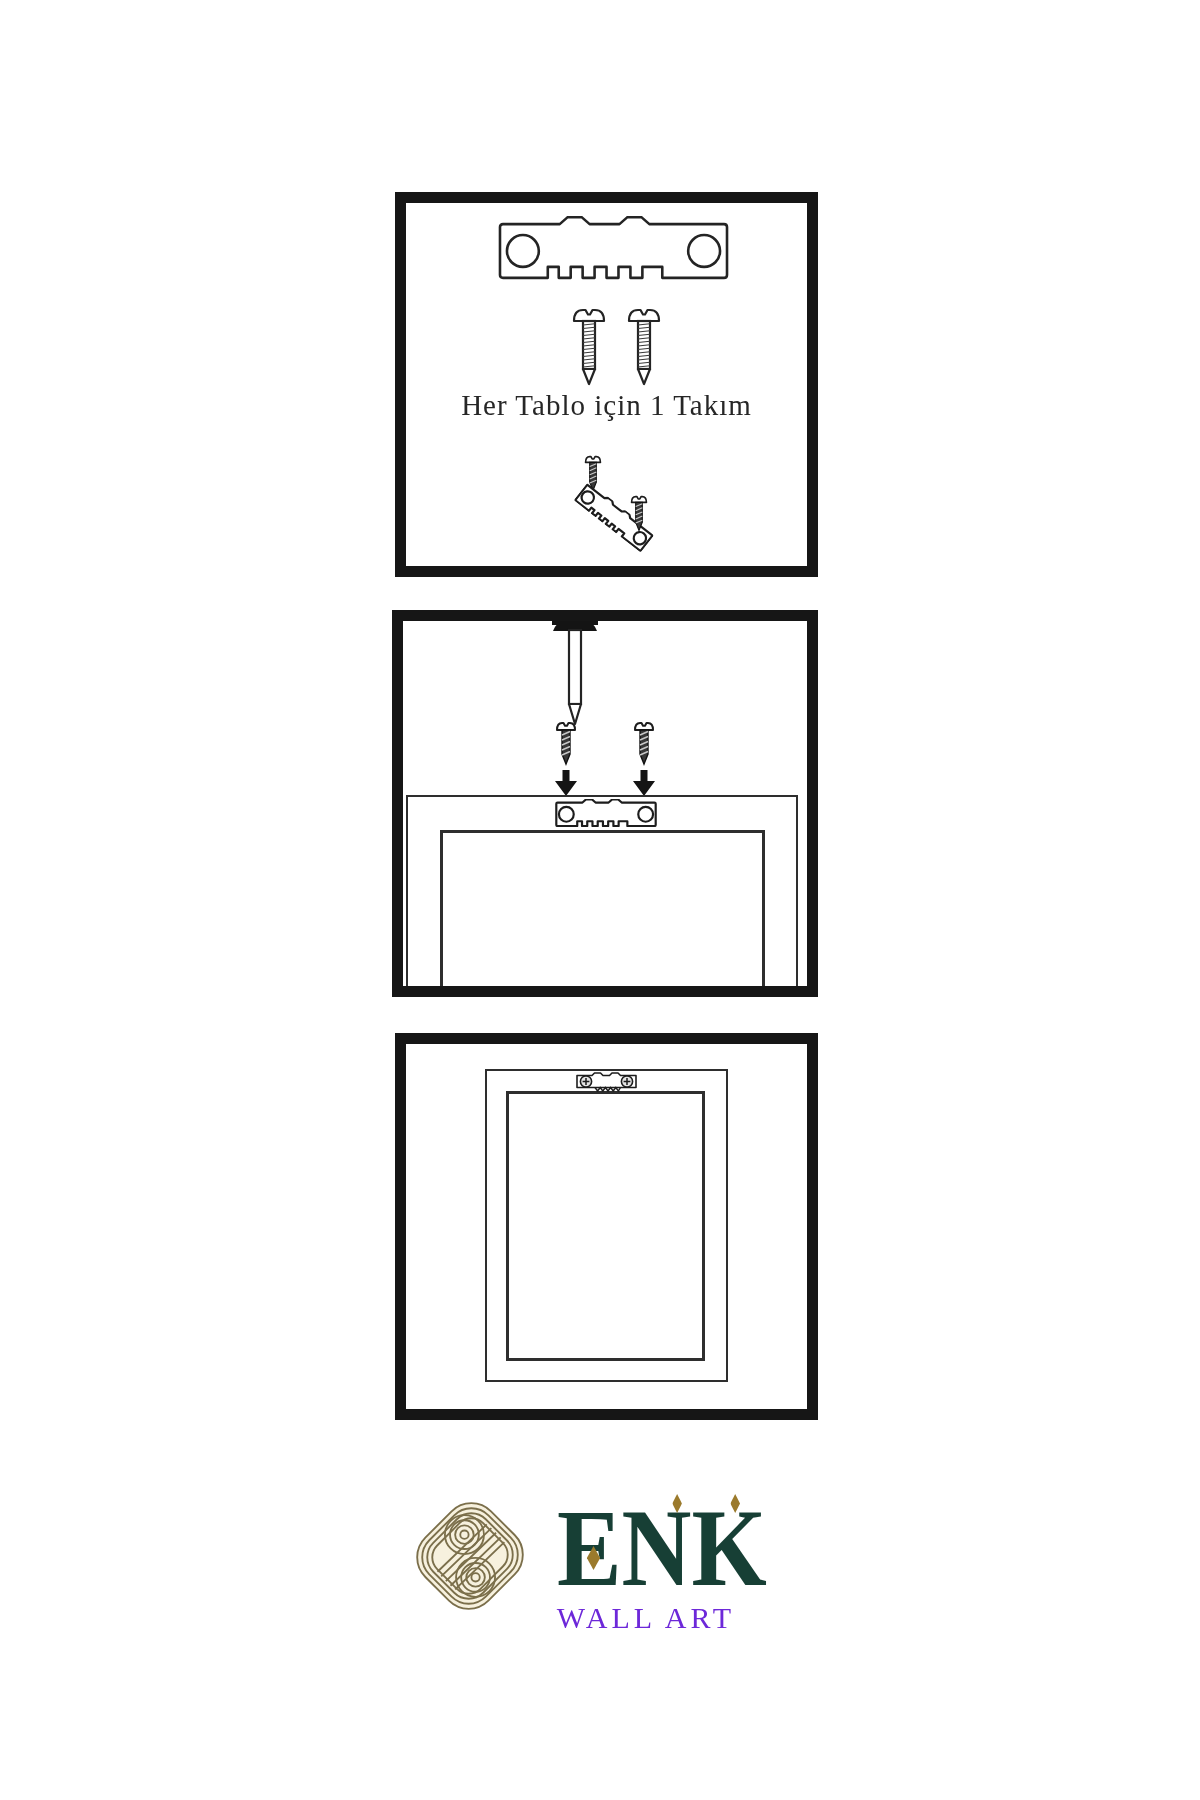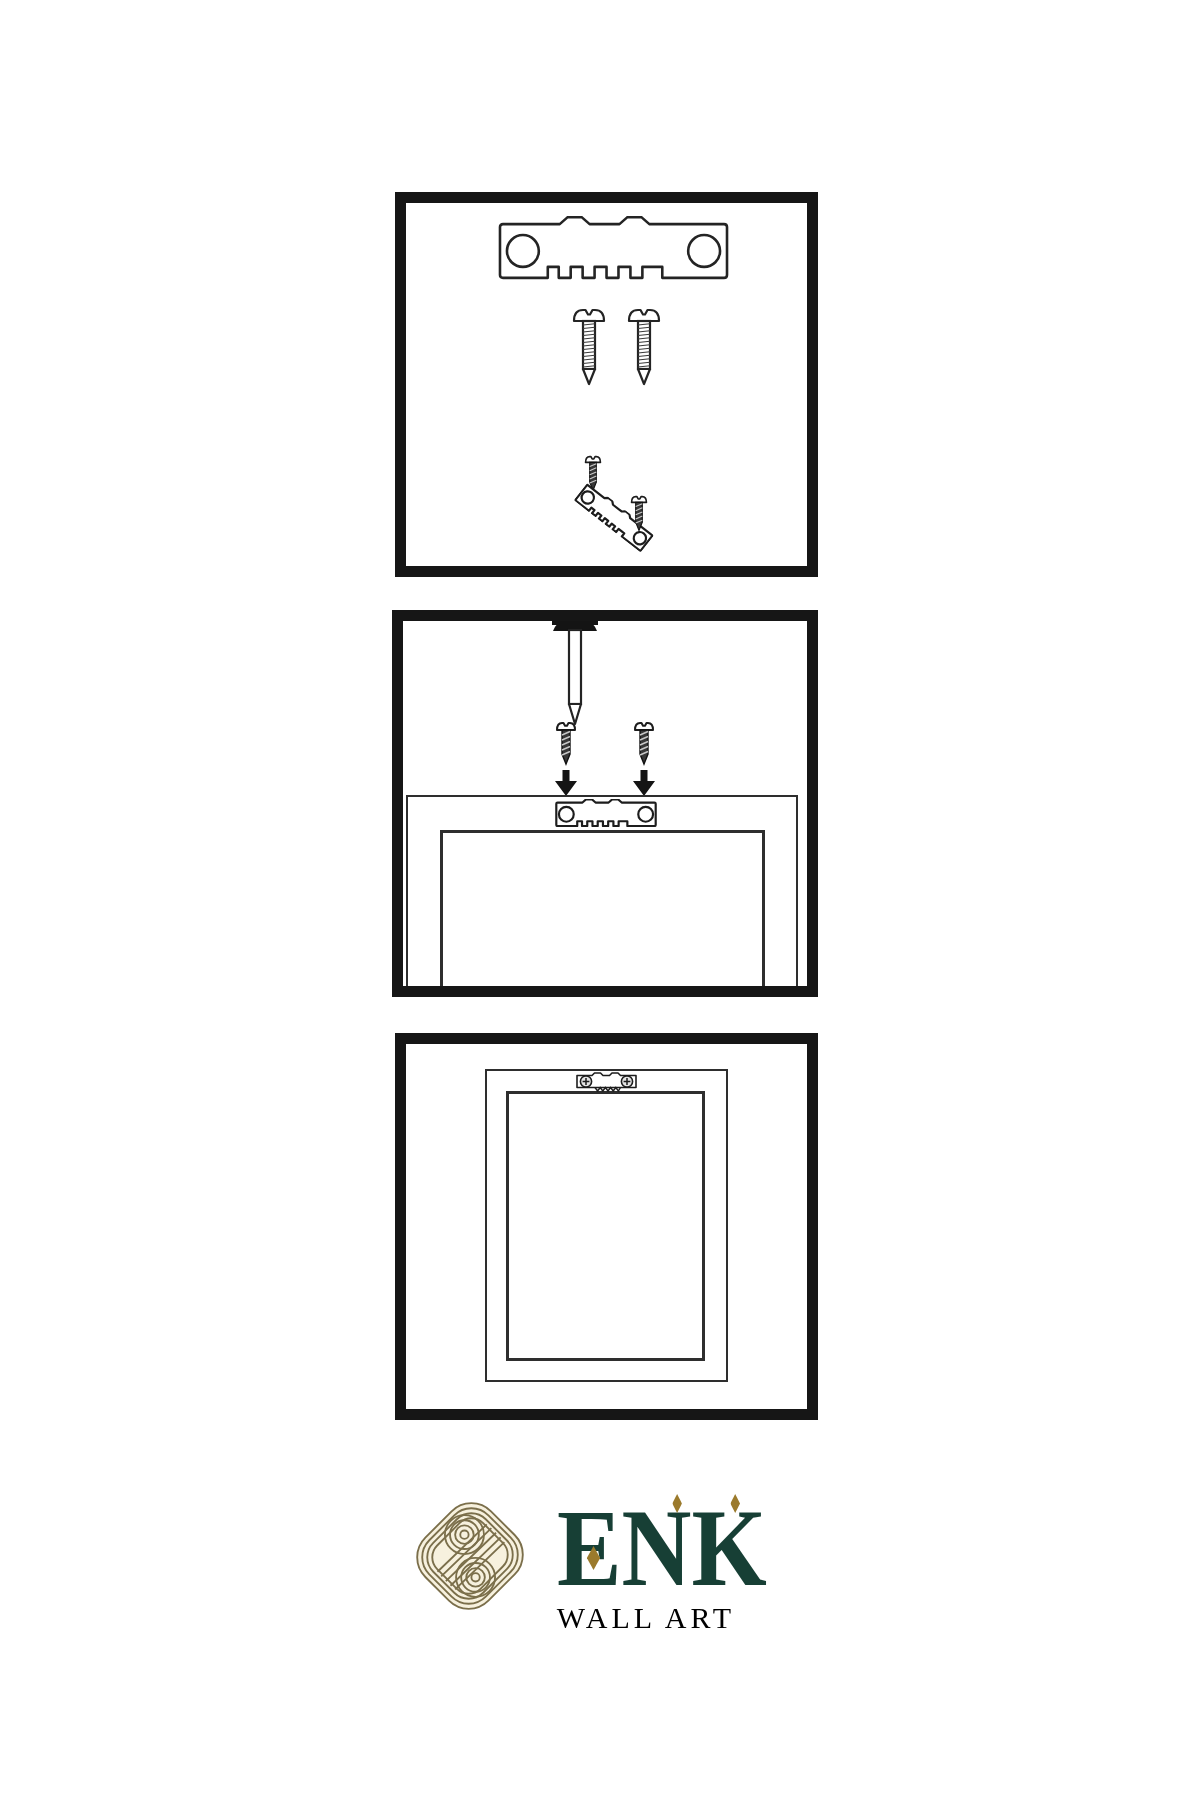--- a/index.html
+++ b/index.html
@@ -47,21 +47,21 @@
   }
   .dia {
     position:absolute; background:#9b7a2c;
     clip-path:polygon(50% 0,100% 50%,50% 100%,0 50%);
   }
   .dia-mid { width:15px; height:24px; left:34px;  top:38px; }
   .dia-n   { width:11px; height:19px; left:131px; top:-14px; }
   .dia-k   { width:11px; height:19px; left:197px; top:-14px; }
   .wall-art {
     margin-top:9px; font-size:30px; letter-spacing:4px;
-    color:#000000; font-family:"Liberation Serif", serif;
+    color:#6d28d9; font-family:"Liberation Serif", serif;
   }
 </style>
 </head>
 <body>
 
 <div id="page">
 
   <div class="panel" id="panel1">
 
     <svg class="abs" style="left:91px; top:13px;" width="233" height="64" viewBox="0 0 234 64">
@@ -86,20 +86,21 @@
     </svg>
     <svg class="abs" style="left:220px; top:104px;" width="36" height="80" viewBox="0 0 36 80">
       <path d="M3,14 Q3,3 12,3 L14.5,3 L17,7.5 L19,7.5 L21.5,3 L24,3 Q33,3 33,14 Z" fill="#ffffff" stroke="#242424" stroke-width="2.2" stroke-linejoin="round"></path>
       <rect x="12" y="14" width="12" height="48" fill="#ffffff" stroke="#242424" stroke-width="2.2"></rect>
       <path d="M12,18 L24,16.8 M12,21.5 L24,20.3 M12,25 L24,23.8 M12,28.5 L24,27.3 M12,32 L24,30.8
                M12,35.5 L24,34.3 M12,39 L24,37.8 M12,42.5 L24,41.3 M12,46 L24,44.8 M12,49.5 L24,48.3
                M12,53 L24,51.8 M12,56.5 L24,55.3 M12,60 L24,58.8" stroke="#3a3a3a" stroke-width="1.1"></path>
       <path d="M12,62 L24,62 L18,77 Z" fill="#ffffff" stroke="#242424" stroke-width="2.2" stroke-linejoin="round"></path>
     </svg>
 
+    <div class="caption">Her Tablo için 1 Takım</div>
 
     <svg class="abs" style="left:176px; top:252px;" width="22" height="38" viewBox="0 0 22 46">
       <path d="M2,9 Q2,2 7,2 L8.5,2 L10,4.8 L12,4.8 L13.5,2 L15,2 Q20,2 20,9 Z" fill="#ffffff" stroke="#1d1d1d" stroke-width="2" stroke-linejoin="round"></path>
       <path d="M7,9 L15,9 L15,33 L11,43 L7,33 Z" fill="#383838" stroke="#111" stroke-width="1.4"></path>
       <path d="M7,14 L15,10.5 M7,19 L15,15.5 M7,24 L15,20.5 M7,29 L15,25.5 M7,34 L15,30.5" stroke="#c9c9c9" stroke-width="1.4"></path>
     </svg>
 
     <div class="abs tilted" style="left:166px; top:302px; width:85px; height:24px;">
       <svg width="85" height="24" viewBox="0 0 234 64">
         <path d="M6,8 L63,8 L71,1 L85,1 L93,8 L123,8 L131,1 L145,1 L153,8 L228,8 Q231,8 231,11

